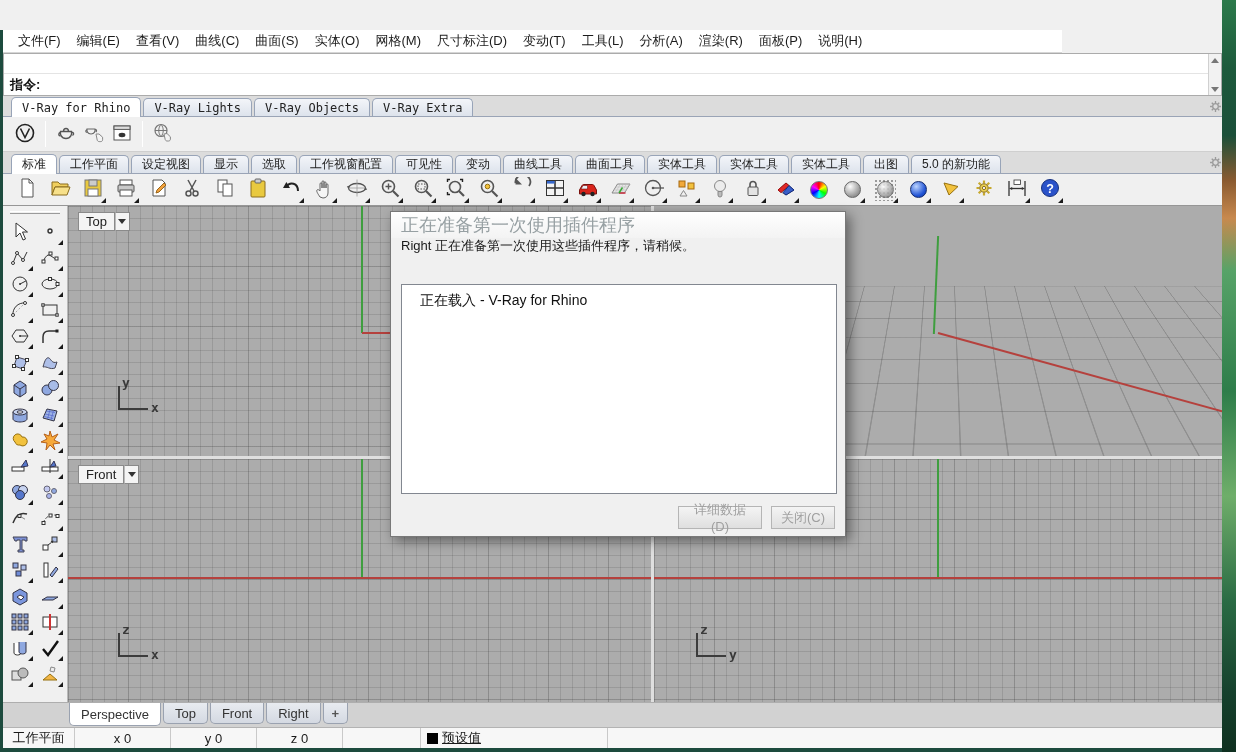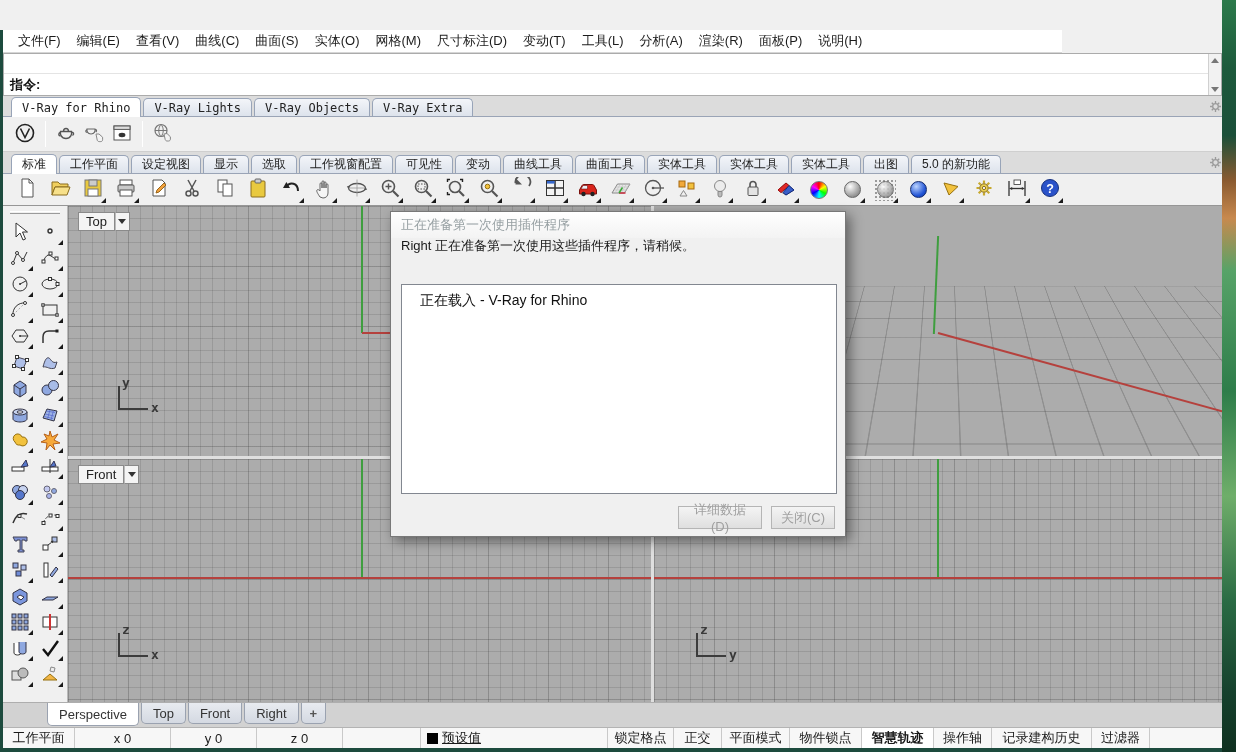--- a/index.html
+++ b/index.html
@@ -81,36 +81,36 @@
   .vplabel .vlab{background:#f4f4f4;border:1px solid #8a8a8a;font-size:13px;color:#222;padding:0 7px;height:19px;display:flex;align-items:center;}
   .vplabel .vdd{background:#f4f4f4;border:1px solid #8a8a8a;border-left:1px solid #bbb;width:15px;height:19px;display:flex;align-items:center;justify-content:center;}
   .vdd i{width:0;height:0;border-left:4px solid transparent;border-right:4px solid transparent;border-top:5px solid #333;}
   .axw{position:absolute;width:60px;height:46px;font-family:"DejaVu Sans Mono",monospace;font-size:13px;font-weight:bold;color:#3a3a3a;}
   .axw .axv{position:absolute;left:14px;top:8px;width:2px;height:24px;background:#3c3c3c;}
   .axw .axh{position:absolute;left:14px;top:30px;width:30px;height:2px;background:#3c3c3c;}
   .axw .al.v{position:absolute;left:18px;top:-3px;}
   .axw .al.h{position:absolute;left:47px;top:22px;}
   
   #vptabs{position:absolute;left:3px;top:702px;width:1219px;height:25px;background:#d2d2d2;border-top:1px solid #aeaeae;
-    display:flex;align-items:flex-start;padding-left:44px;}
+    display:flex;align-items:flex-start;padding-left:66px;}
   .vptab{height:21px;margin-right:2px;padding:0 11px;display:flex;align-items:center;font-size:13px;color:#333;
     background:linear-gradient(#e8ebf0,#d4d9e2);border:1px solid #9aa2b0;border-top:none;border-radius:0 0 5px 5px;cursor:default;}
   .vptab.active{background:#fff;height:23px;}
   .vptab.add{padding:0 8px;font-weight:bold;color:#555;}
   
   #statusbar{position:absolute;left:3px;top:727px;width:1219px;height:21px;background:#f7f7f7;border-top:1px solid #b3b3b3;display:flex;}
   .scell{border-right:1px solid #c9c9c9;height:100%;display:flex;align-items:center;justify-content:center;font-size:13px;color:#1a1a1a;white-space:nowrap;}
   .scell.left{justify-content:flex-start;padding-left:6px;text-decoration:underline;}
   .scell.tog.active{background:#fff;font-weight:bold;}
   .swatch{width:11px;height:11px;background:#000;margin-right:4px;flex:0 0 auto;}
   
   #dlg{position:absolute;left:390px;top:211px;width:456px;height:326px;background:#f0f0f0;border:1px solid #787878;
     box-shadow:4px 4px 12px rgba(0,0,0,.45);z-index:10;}
   #dlg .dtitle{height:26px;background:linear-gradient(#ffffff,#f3f3f3);display:flex;align-items:center;padding-left:10px;
-    font-size:13px;color:#97a0a3;}
+    font-size:18px;color:#97a0a3;}
   #dlg .dline{font-size:13px;color:#1a1a1a;margin-left:10px;line-height:15px;}
   #dlg .dlist{position:absolute;left:10px;top:72px;width:436px;height:210px;background:#fff;border:1px solid #828790;}
   #dlg .dlist .item{font-size:14px;color:#111;padding:7px 0 0 18px;}
   .dbtn{position:absolute;top:294px;height:23px;background:linear-gradient(#f4f4f4,#dfdfdf);border:1px solid #b5b5b5;
     font-size:13px;color:#9f9f9f;display:flex;align-items:center;justify-content:center;font-family:"Liberation Sans",sans-serif;}
   #dbtn-details{left:287px;width:84px;}
   #dbtn-close{left:380px;width:64px;}
 </style>
 </head>
 <body>
@@ -802,30 +802,20 @@
   <div id="statusbar">
     <div class="scell" style="width:72px;">工作平面</div>
     <div class="scell" style="width:96px;">x 0</div>
     <div class="scell" style="width:86px;">y 0</div>
     <div class="scell" style="width:86px;">z 0</div>
     <div class="scell" style="width:78px;"></div>
     <div class="scell left" style="width:187px;">
       <span class="swatch"></span>
       <span>预设值</span>
     </div>
-    <div id="stoggles" style="display:flex;height:100%;">
-        <div class="scell tog" style="width: 66px;">锁定格点</div>
-        <div class="scell tog" style="width: 48px;">正交</div>
-        <div class="scell tog" style="width: 68px;">平面模式</div>
-        <div class="scell tog" style="width: 72px;">物件锁点</div>
-        <div class="scell tog active" style="width: 72px;">智慧轨迹</div>
-        <div class="scell tog" style="width: 58px;">操作轴</div>
-        <div class="scell tog" style="width: 100px;">记录建构历史</div>
-        <div class="scell tog" style="width: 58px;">过滤器</div>
-      </div>
     <div class="scell" style="flex:1;border-right:none;"></div>
   </div>
 
   <div id="bborder"></div>
 
   <div id="dlg">
     <div class="dtitle">正在准备第一次使用插件程序</div>
     <div class="dline">Right 正在准备第一次使用这些插件程序，请稍候。</div>
     <div class="dlist">
       <div class="item">正在载入 - V-Ray for Rhino</div>

